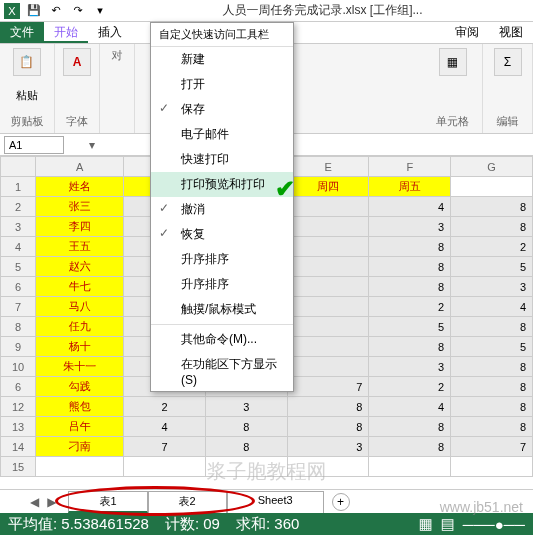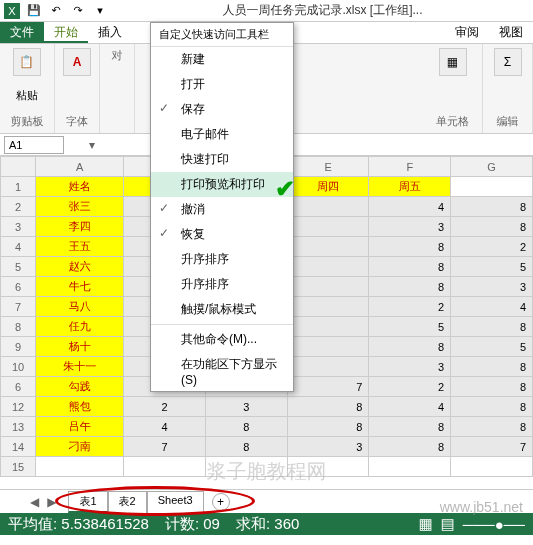--- a/index.html
+++ b/index.html
@@ -4,21 +4,21 @@
 <style>
 * { box-sizing: border-box; margin: 0; padding: 0; font-family: "Microsoft YaHei", sans-serif; }
 body { width: 533px; height: 545px; background: #fff; overflow: hidden; font-size: 12px; position: relative; }
 .titlebar { height: 22px; background: #fff; border-bottom: 1px solid #ccc; display: flex; align-items: center; }
 .qat { display: flex; align-items: center; gap: 6px; padding: 0 4px; }
 .qat-icon { width: 16px; height: 16px; display: flex; align-items: center; justify-content: center; font-size: 11px; }
 .title-text { flex: 1; text-align: center; font-size: 12px; color: #333; overflow: hidden; white-space: nowrap; }
 .tabs { height: 22px; background: #fff; display: flex; border-bottom: 1px solid #ccc; }
 .tab { padding: 2px 10px; font-size: 12px; cursor: pointer; }
 .tab.file { background: #217346; color: #fff; }
-.tab.active { color: #4d7c0f; border-bottom: 2px solid #217346; }
+.tab.active { color: #8b5cf6; border-bottom: 2px solid #217346; }
 .ribbon { height: 90px; background: #f5f5f5; border-bottom: 1px solid #ccc; display: flex; position: relative; }
 .rgroup { border-right: 1px solid #ddd; padding: 4px 6px; display: flex; flex-direction: column; align-items: center; justify-content: space-between; }
 .rgroup-label { font-size: 11px; color: #666; }
 .big-icon { width: 28px; height: 28px; background: #eee; border: 1px solid #ccc; display: flex; align-items: center; justify-content: center; }
 .namebox-row { height: 22px; border-bottom: 1px solid #ccc; display: flex; align-items: center; gap: 21px; }
 .namebox { width: 60px; height: 18px; border: 1px solid #aaa; margin: 0 4px; padding: 0 4px; font-size: 11px; display: flex; align-items: center; }
 .grid-area { position: relative; height: 333px; overflow: hidden; }
 table { border-collapse: collapse; width: 100%; table-layout: fixed; }
 th, td { border: 1px solid #ccc; height: 20px; font-size: 11px; text-align: center; padding: 0 2px; overflow: hidden; }
 th { background: #f0f0f0; font-weight: normal; color: #666; }
@@ -30,21 +30,21 @@
 .selected { background: #e8e8e8; }
 .header-row td.yellow { font-weight: normal; }
 .menu { position: absolute; top: 22px; left: 150px; width: 144px; background: #fff; border: 1px solid #999; box-shadow: 2px 2px 6px rgba(0,0,0,0.3); z-index: 100; }
 .menu-title { padding: 4px 8px; border-bottom: 1px solid #ddd; font-size: 11px; }
 .menu-item { padding: 4px 8px 4px 30px; font-size: 12px; position: relative; cursor: pointer; }
 .menu-item.highlighted { background: #d5f0e3; }
 .menu-item.sep { border-top: 1px solid #ddd; margin-top: 2px; padding-top: 6px; }
 .menu-check { position: absolute; left: 8px; top: 4px; color: #666; }
 .green-check { position: absolute; left: 275px; top: 175px; z-index: 101; font-size: 24px; color: #00a000; font-weight: bold; }
 .sheet-tabs { height: 24px; background: #fff; border-top: 1px solid #ccc; display: flex; align-items: center; padding-left: 30px; gap: 0; position: relative; }
-.sheet-tab { padding: 2px 10px; border: 1px solid #aaa; border-bottom: none; font-size: 11px; background: #fff; cursor: pointer; }
+.sheet-tab { padding: 2px 30px; border: 1px solid #aaa; border-bottom: none; font-size: 11px; background: #fff; cursor: pointer; }
 .sheet-tab.active { background: #fff; border-bottom: 2px solid #217346; }
 .red-oval { position: absolute; left: 55px; top: -4px; width: 200px; height: 30px; border: 3px solid #cc0000; border-radius: 50%; pointer-events: none; }
 .add-sheet { width: 18px; height: 18px; border: 1px solid #aaa; border-radius: 50%; display: flex; align-items: center; justify-content: center; margin-left: 8px; font-size: 12px; cursor: pointer; }
 .statusbar { height: 22px; background: #217346; color: #fff; display: flex; align-items: center; padding: 0 8px; font-size: 15px; gap: 16px; }
 .statusbar .right { margin-left: auto; display: flex; gap: 8px; align-items: center; }
 .watermark { position: absolute; right: 10px; bottom: 30px; font-size: 14px; color: #888; opacity: 0.6; pointer-events: none; z-index: 50; }
 .watermark2 { position: absolute; left: 50%; bottom: 60px; transform: translateX(-50%); font-size: 20px; color: #aaa; opacity: 0.5; pointer-events: none; z-index: 50; }
 </style>
 </head>
 <body>

